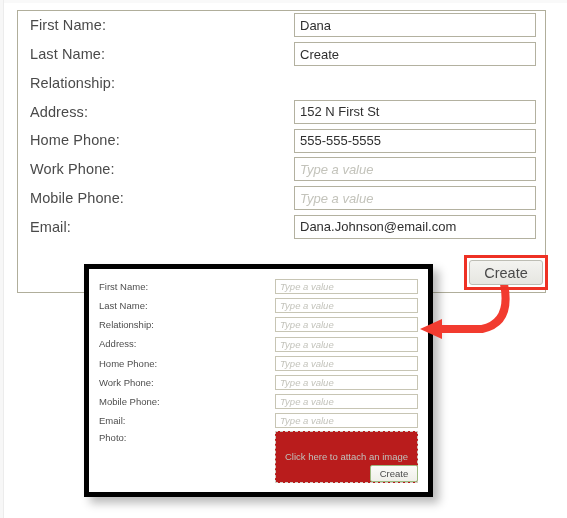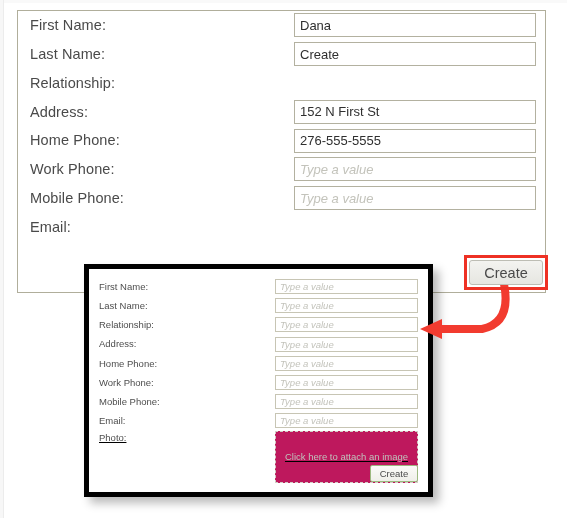--- a/index.html
+++ b/index.html
@@ -162,31 +162,30 @@
     padding: 0 4px;
     font-size: 9.5px;
     color: #c3c3bb;
     font-style: italic;
     overflow: hidden;
     white-space: nowrap;
   }
   .inset-row.photo-row {
     align-items: flex-start;
     height: 60px;
-    text-decoration: underline;
   }
   .inset-row.photo-row .inset-label {
     padding-top: 2px;
   }
   #photo-dropzone {
     flex: 1 1 auto;
     height: 52px;
     box-sizing: border-box;
     border: 1px dashed #cfcdc4;
-    background: #be185d;
+    background: #b91c1c;
     display: flex;
     align-items: center;
     justify-content: center;
     font-size: 9.5px;
     color: #c0c0bb;
   }
   #inset-footer {
     position: absolute;
     right: 10px;
     bottom: 10px;
@@ -225,32 +224,33 @@
   </div>
   <div class="main-row">
     <div class="main-label">Relationship:</div>
   </div>
   <div class="main-row">
     <div class="main-label">Address:</div>
     <div class="main-input">152 N First St</div>
   </div>
   <div class="main-row">
     <div class="main-label">Home Phone:</div>
-    <div class="main-input">276-555-5555</div>
+    <div class="main-input">555-555-5555</div>
   </div>
   <div class="main-row">
     <div class="main-label">Work Phone:</div>
     <div class="main-input placeholder">Type a value</div>
   </div>
   <div class="main-row">
     <div class="main-label">Mobile Phone:</div>
     <div class="main-input placeholder">Type a value</div>
   </div>
   <div class="main-row">
     <div class="main-label">Email:</div>
+    <div class="main-input">Dana.Johnson@email.com</div>
   </div>
 </div>
 
 <div id="inset-dialog">
   <div id="inset-body">
     <div class="inset-row">
       <div class="inset-label">First Name:</div>
       <div class="inset-input">Type a value</div>
     </div>
     <div class="inset-row">

